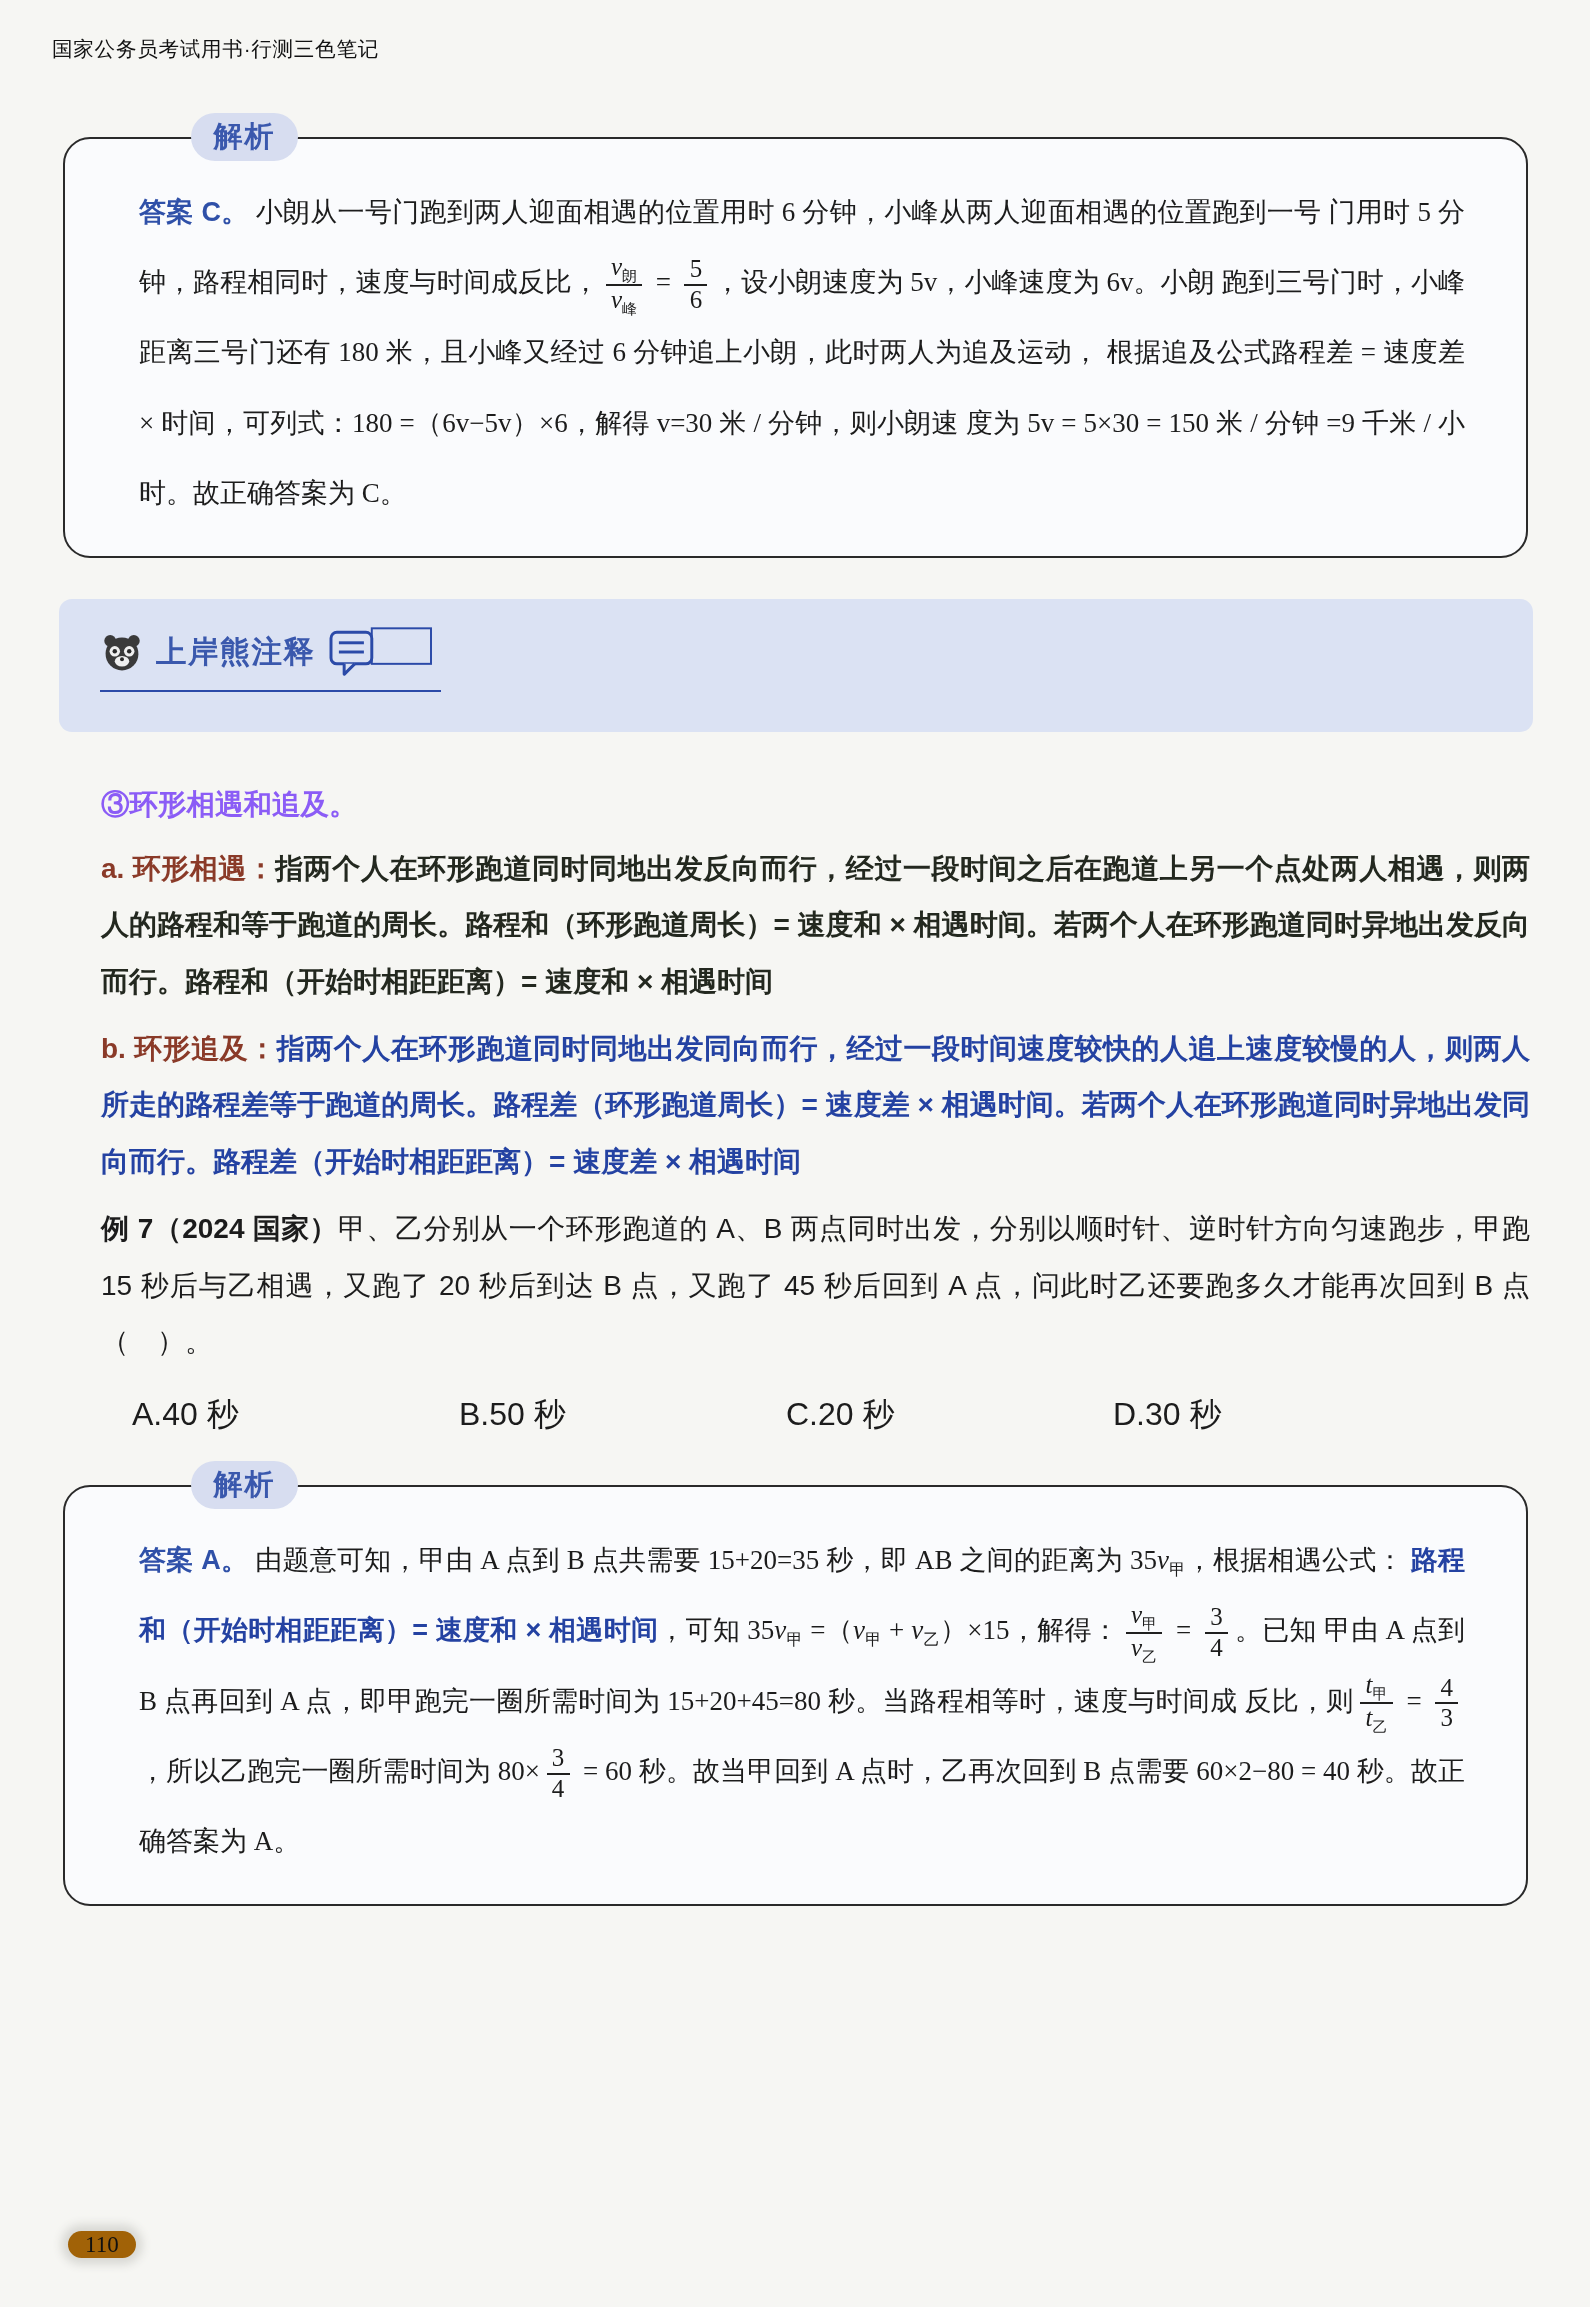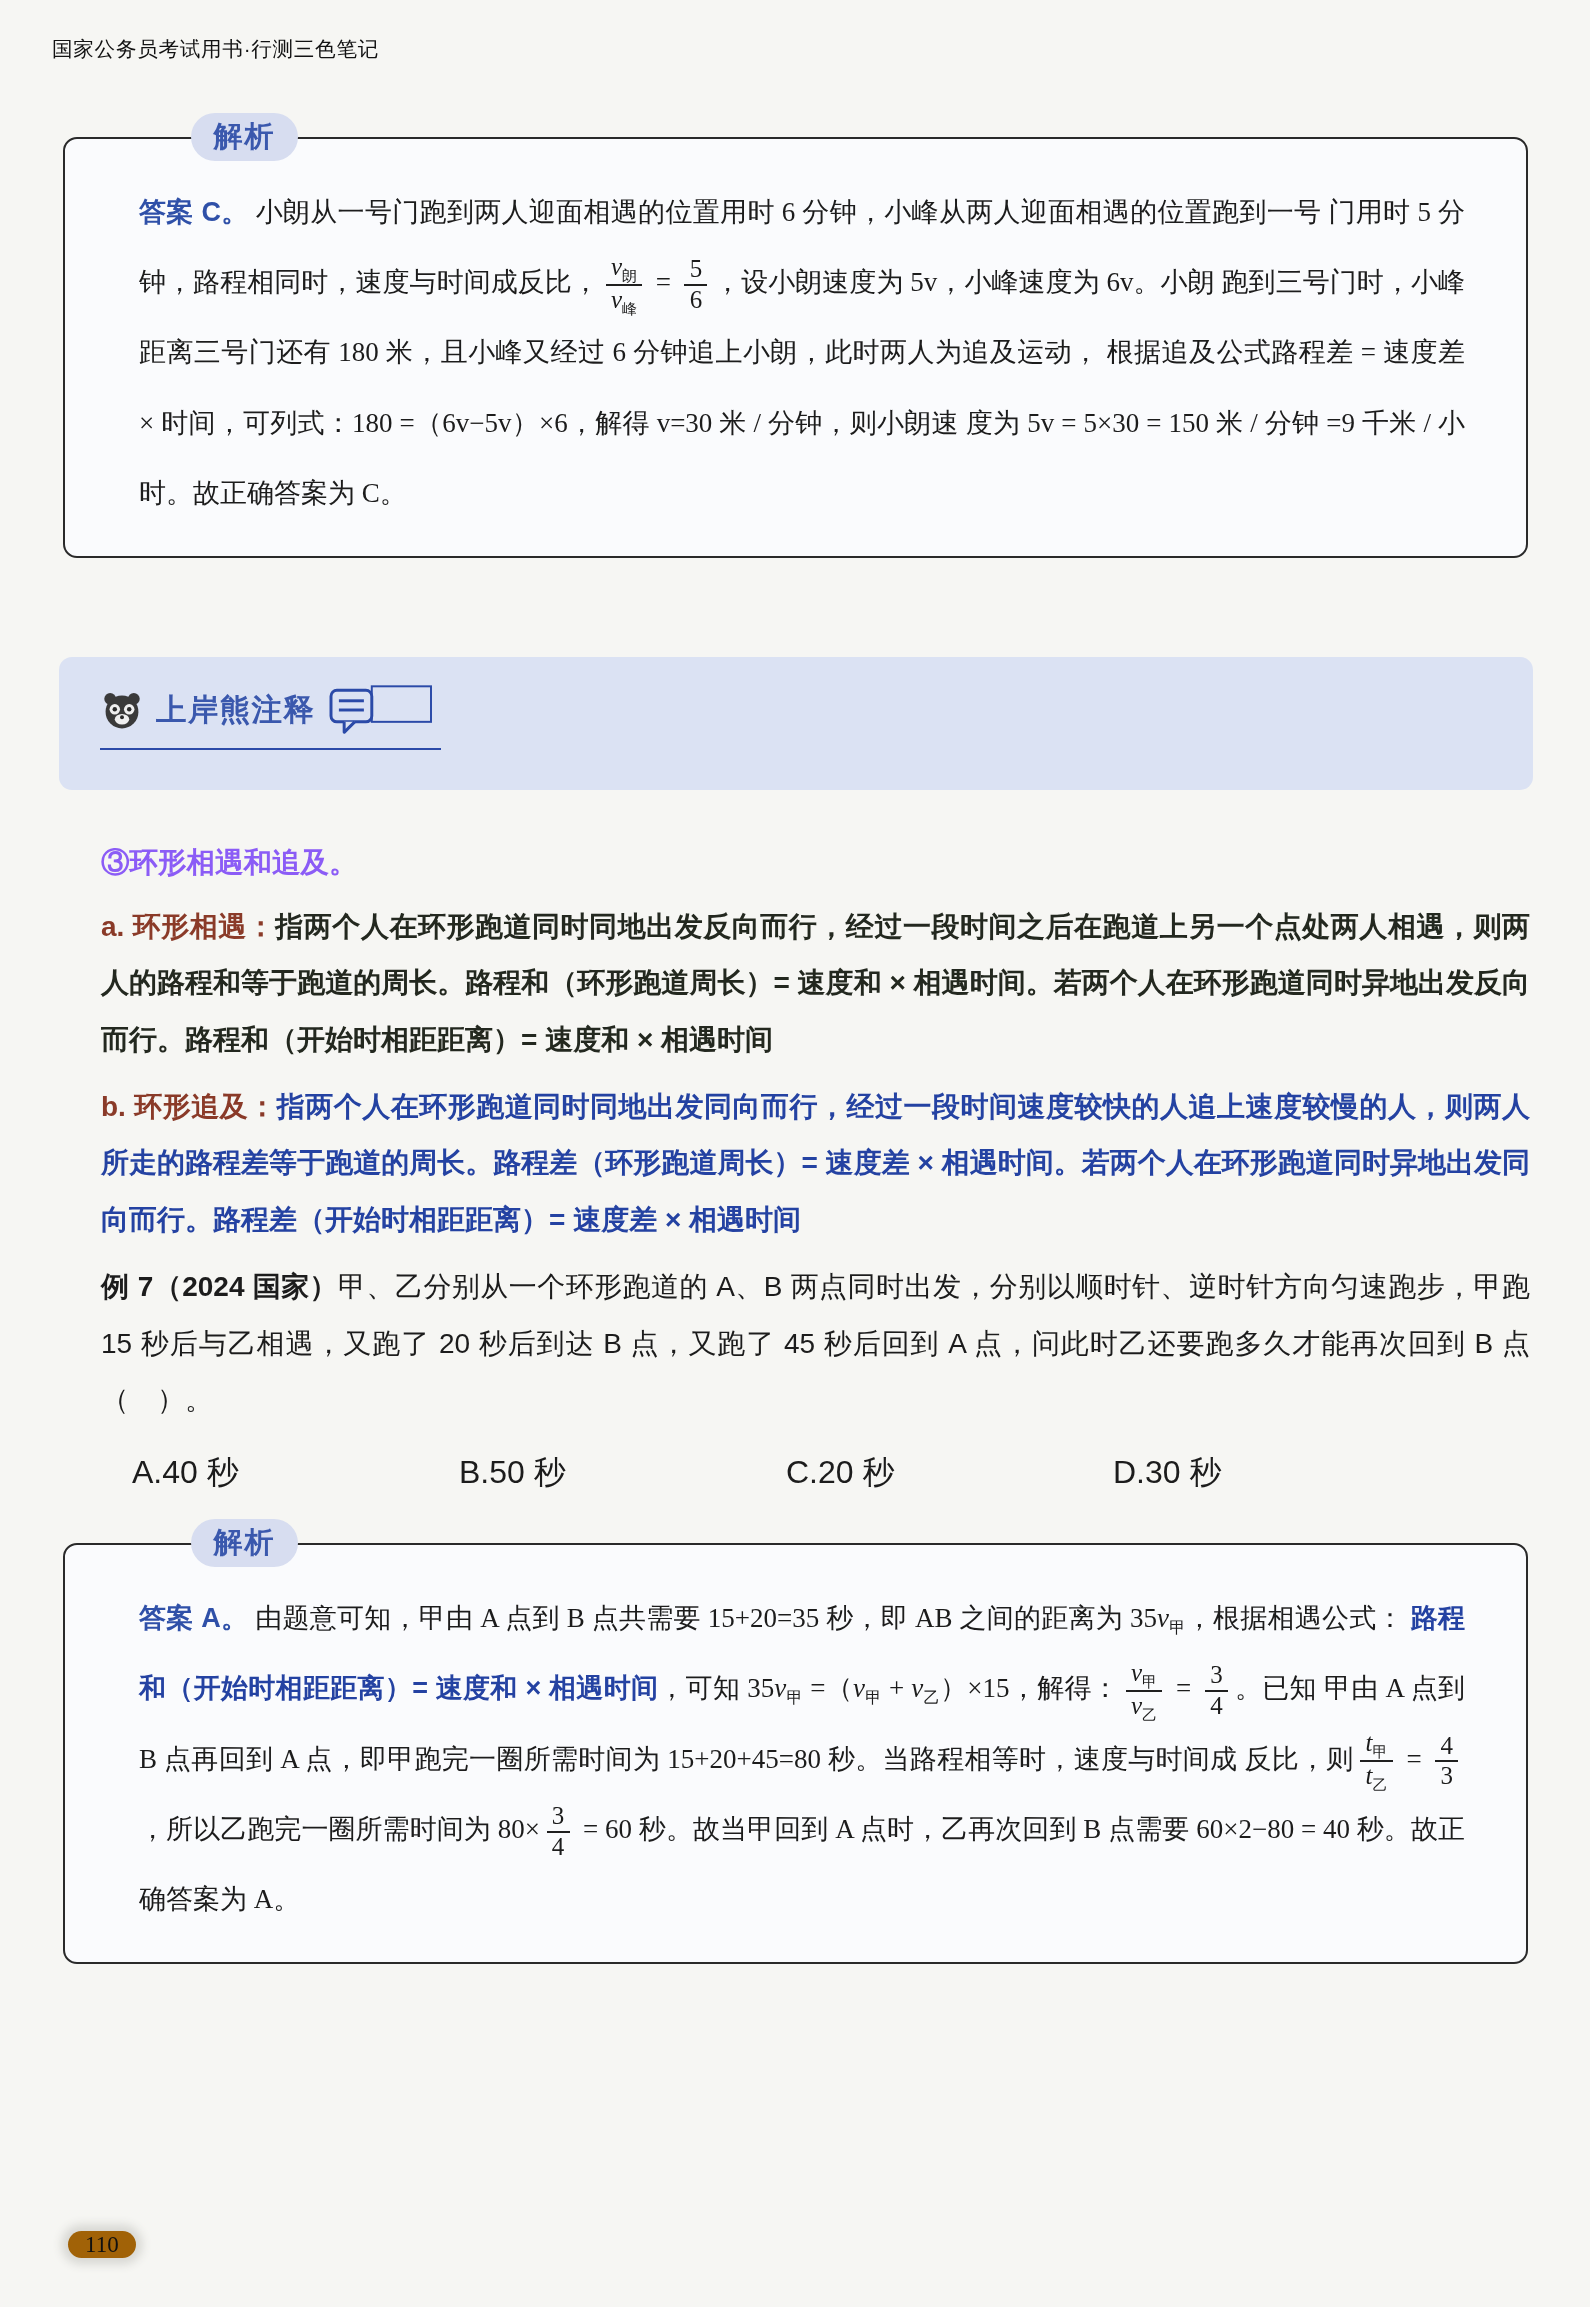--- a/index.html
+++ b/index.html
@@ -8,21 +8,21 @@
     background:#f6f6f3;color:#1f1f1f;
     font-family:"Liberation Sans",sans-serif;
   }
   .page-header{
     padding:35px 0 0 52px;font-size:20.6px;font-weight:normal;color:#121212;
     letter-spacing:0.7px;
   }
   
   .box{
     position:relative;margin:0 auto;width:1465px;box-sizing:border-box;
-    background:#fafbfd;border:2.3px solid #2a2a2a;border-radius:14px;
+    background:#fafbfd;border:2.3px solid #2a2a2a;border-radius:27px;
     padding:38px 61px 28px 74px;
   }
   .box1{margin-top:74px;}
   .box2{margin-top:48px;}
   .box-label{
     position:absolute;top:-26.5px;left:126px;
     background:#d7ddf0;color:#3a58ad;font-weight:bold;font-size:29px;
     padding:4px 22.6px;border-radius:35px;letter-spacing:2px;
   }
   .box p{
@@ -36,21 +36,21 @@
     display:inline-flex;flex-direction:column;align-items:center;
     vertical-align:middle;margin:0 6.6px;line-height:1.15;
     font-family:"Liberation Serif",serif;font-size:25px;
   }
   .frac .fn{padding:0 5.3px;}
   .frac .fd{border-top:2px solid #1f1f1f;padding:0 5.3px;}
   .ivar{font-style:italic;font-family:"Liberation Serif",serif;}
   sub.vs{font-size:0.60em;font-style:normal;line-height:1;}
   
   .note{
-    margin:99px auto 0;width:1474px;box-sizing:border-box;
+    margin:41px auto 0;width:1474px;box-sizing:border-box;
     background:#dbe2f3;border-radius:13px;padding:28px 58px 40px 41px;
   }
   .note-header{
     display:flex;align-items:center;gap:13.3px;width:fit-content;
     padding:0 6.6px 10.6px 1.3px;border-bottom:2.3px solid #2b4aa8;
   }
   .note-title{color:#3a58ad;font-weight:bold;font-size:30.5px;letter-spacing:1.3px;}
   .note p{
     margin:22.6px 0 0 5.3px;font-size:27px;line-height:2.42;text-align:justify;
     color:#161616;font-family:"Liberation Sans",sans-serif;

